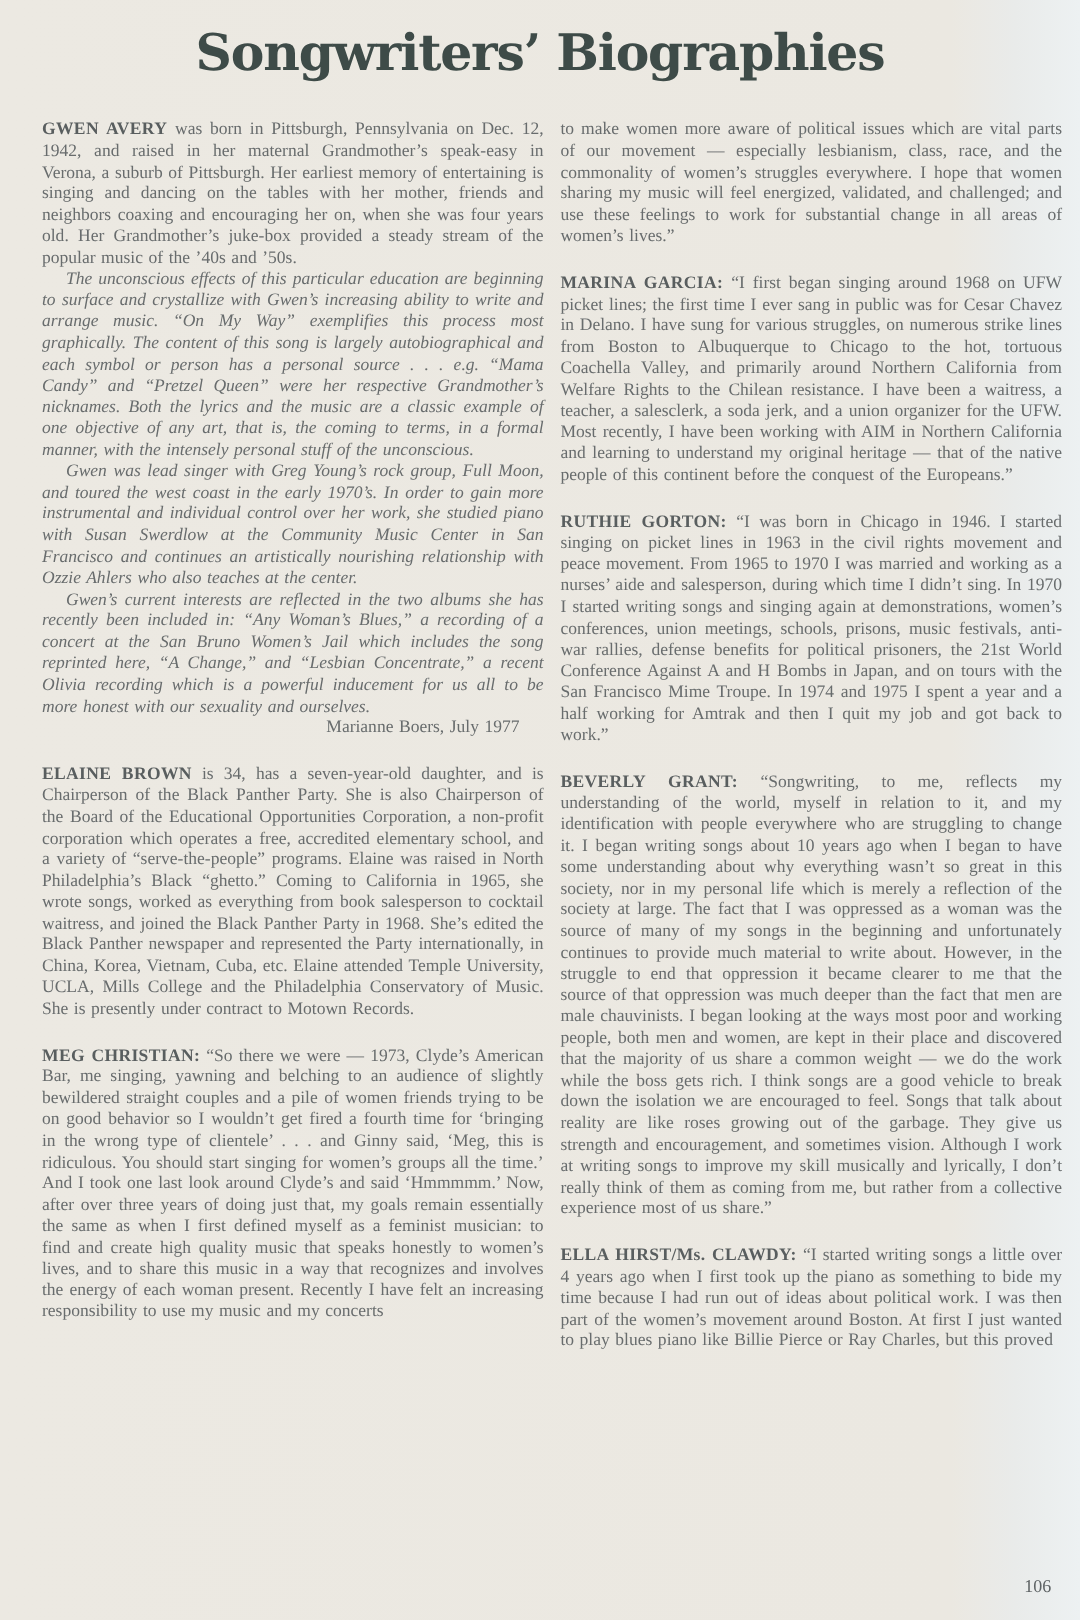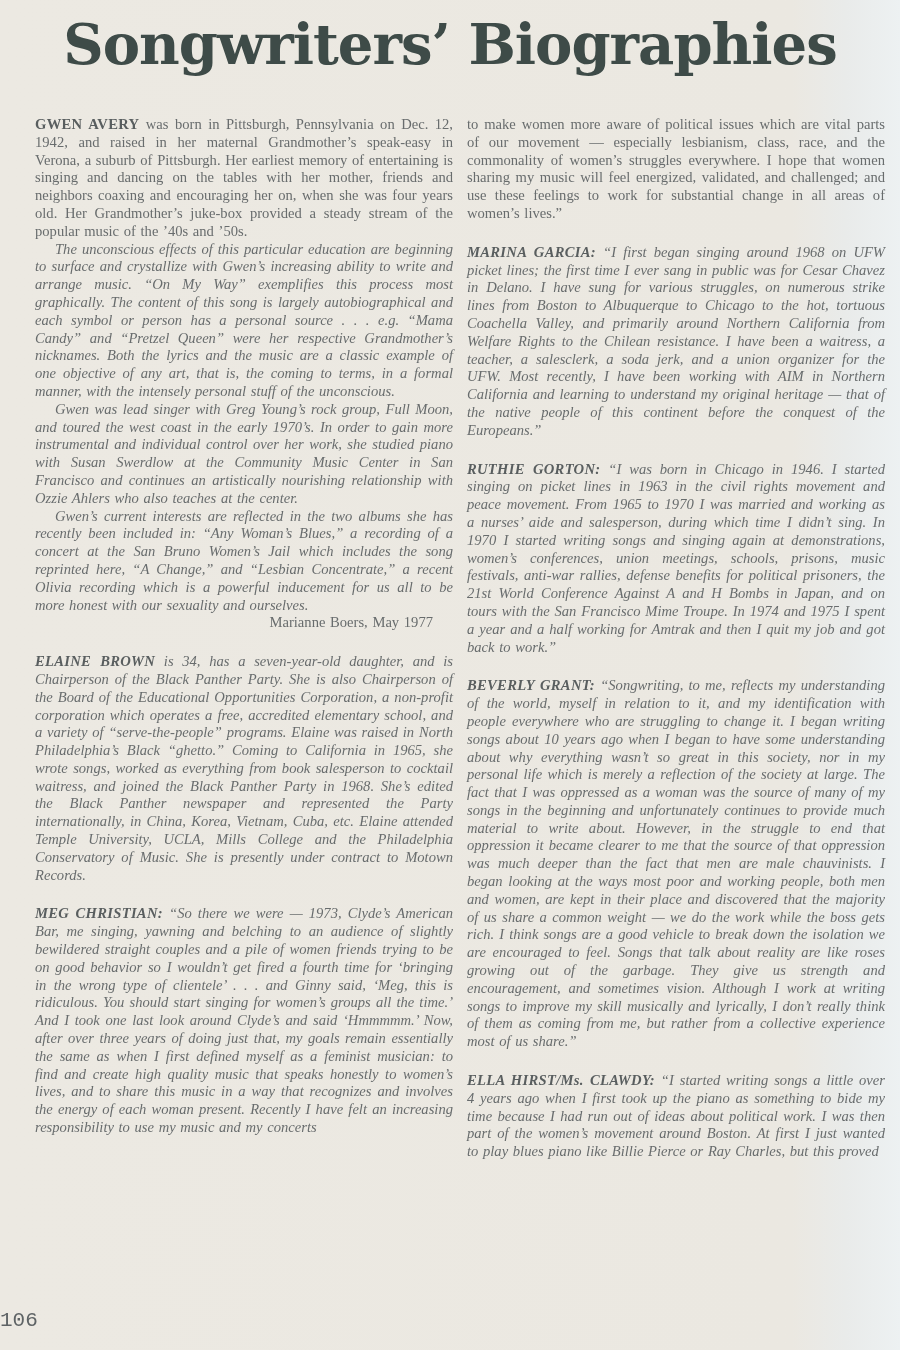--- a/index.html
+++ b/index.html
@@ -8,69 +8,68 @@
     width:900px;height:1350px;
     margin:0 auto;
     background:linear-gradient(90deg,#ece9e2 0%,#ebe8e1 88%,#e9ebea 94%,#edf1f2 100%);
     font-family:"Liberation Serif", serif;
     overflow:hidden;
   }
   .title{
     margin:16px 0 0 0;
     text-align:center;
     font-family:"DejaVu Serif", serif;
-    font-size:56px;
+    font-size:42px;
     line-height:56px;
     font-weight:bold;
     letter-spacing:-1px;
     color:#3e4b48;
   }
   .columns{
     display:flex;
     gap:14px;
     padding:0 15px 0 35px;
-    margin-top:44px;
+    margin-top:28px;
   }
   .col{
     width:418px;
     color:#686c6d;
     font-size:14.6px;
     line-height:17.8px;
     text-align:justify;
     word-spacing:1px;
   }
   .para{margin:0;}
   .para.indent{text-indent:20px;font-style:italic;}
-  .para.section{margin-top:21px;font-style:italic;}
+  .para.section{margin-top:21px;}
   .lead{font-weight:bold;color:#595e5f;letter-spacing:0.3px;}
   .byline{margin:0;text-align:right;padding-right:20px;}
   .page-number{
     position:absolute;
     left:0;right:24px;bottom:18px;
-    text-align:left;
-    font-size:21px;
+    text-align:right;
+    font-size:15px;
     color:#5e6365;
-    font-family:Liberation Mono, monospace;
   }
 </style>
 </head>
 <body>
 
 <div class="page">
 
   <h1 class="title">Songwriters’ Biographies</h1>
 
   <div class="columns">
 
     <div class="col">
       <p class="para"><span class="lead">GWEN AVERY</span><span> was born in Pittsburgh, Pennsylvania on Dec. 12, 1942, and raised in her maternal Grandmother’s speak-easy in Verona, a suburb of Pittsburgh. Her earliest memory of entertaining is singing and dancing on the tables with her mother, friends and neighbors coaxing and encouraging her on, when she was four years old. Her Grandmother’s juke-box provided a steady stream of the popular music of the ’40s and ’50s.</span></p>
       <p class="para indent"><span>The unconscious effects of this particular education are beginning to surface and crystallize with Gwen’s increasing ability to write and arrange music. “On My Way” exemplifies this process most graphically. The content of this song is largely autobiographical and each symbol or person has a personal source . . . e.g. “Mama Candy” and “Pretzel Queen” were her respective Grandmother’s nicknames. Both the lyrics and the music are a classic example of one objective of any art, that is, the coming to terms, in a formal manner, with the intensely personal stuff of the unconscious.</span></p>
       <p class="para indent"><span>Gwen was lead singer with Greg Young’s rock group, Full Moon, and toured the west coast in the early 1970’s. In order to gain more instrumental and individual control over her work, she studied piano with Susan Swerdlow at the Community Music Center in San Francisco and continues an artistically nourishing relationship with Ozzie Ahlers who also teaches at the center.</span></p>
       <p class="para indent"><span>Gwen’s current interests are reflected in the two albums she has recently been included in: “Any Woman’s Blues,” a recording of a concert at the San Bruno Women’s Jail which includes the song reprinted here, “A Change,” and “Lesbian Concentrate,” a recent Olivia recording which is a powerful inducement for us all to be more honest with our sexuality and ourselves.</span></p>
-      <p class="byline">Marianne Boers, May 1977</p>
+      <p class="byline">Marianne Boers, July 1977</p>
       <p class="para section"><span class="lead">ELAINE BROWN</span><span> is 34, has a seven-year-old daughter, and is Chairperson of the Black Panther Party. She is also Chairperson of the Board of the Educational Opportunities Corporation, a non-profit corporation which operates a free, accredited elementary school, and a variety of “serve-the-people” programs. Elaine was raised in North Philadelphia’s Black “ghetto.” Coming to California in 1965, she wrote songs, worked as everything from book salesperson to cocktail waitress, and joined the Black Panther Party in 1968. She’s edited the Black Panther newspaper and represented the Party internationally, in China, Korea, Vietnam, Cuba, etc. Elaine attended Temple University, UCLA, Mills College and the Philadelphia Conservatory of Music. She is presently under contract to Motown Records.</span></p>
       <p class="para section"><span class="lead">MEG CHRISTIAN:</span><span> “So there we were — 1973, Clyde’s American Bar, me singing, yawning and belching to an audience of slightly bewildered straight couples and a pile of women friends trying to be on good behavior so I wouldn’t get fired a fourth time for ‘bringing in the wrong type of clientele’ . . . and Ginny said, ‘Meg, this is ridiculous. You should start singing for women’s groups all the time.’ And I took one last look around Clyde’s and said ‘Hmmmmm.’ Now, after over three years of doing just that, my goals remain essentially the same as when I first defined myself as a feminist musician: to find and create high quality music that speaks honestly to women’s lives, and to share this music in a way that recognizes and involves the energy of each woman present. Recently I have felt an increasing responsibility to use my music and my concerts</span></p>
     </div>
 
     <div class="col">
       <p class="para"><span>to make women more aware of political issues which are vital parts of our movement — especially lesbianism, class, race, and the commonality of women’s struggles everywhere. I hope that women sharing my music will feel energized, validated, and challenged; and use these feelings to work for substantial change in all areas of women’s lives.”</span></p>
       <p class="para section"><span class="lead">MARINA GARCIA:</span><span> “I first began singing around 1968 on UFW picket lines; the first time I ever sang in public was for Cesar Chavez in Delano. I have sung for various struggles, on numerous strike lines from Boston to Albuquerque to Chicago to the hot, tortuous Coachella Valley, and primarily around Northern California from Welfare Rights to the Chilean resistance. I have been a waitress, a teacher, a salesclerk, a soda jerk, and a union organizer for the UFW. Most recently, I have been working with AIM in Northern California and learning to understand my original heritage — that of the native people of this continent before the conquest of the Europeans.”</span></p>
       <p class="para section"><span class="lead">RUTHIE GORTON:</span><span> “I was born in Chicago in 1946. I started singing on picket lines in 1963 in the civil rights movement and peace movement. From 1965 to 1970 I was married and working as a nurses’ aide and salesperson, during which time I didn’t sing. In 1970 I started writing songs and singing again at demonstrations, women’s conferences, union meetings, schools, prisons, music festivals, anti-war rallies, defense benefits for political prisoners, the 21st World Conference Against A and H Bombs in Japan, and on tours with the San Francisco Mime Troupe. In 1974 and 1975 I spent a year and a half working for Amtrak and then I quit my job and got back to work.”</span></p>
       <p class="para section"><span class="lead">BEVERLY GRANT:</span><span> “Songwriting, to me, reflects my understanding of the world, myself in relation to it, and my identification with people everywhere who are struggling to change it. I began writing songs about 10 years ago when I began to have some understanding about why everything wasn’t so great in this society, nor in my personal life which is merely a reflection of the society at large. The fact that I was oppressed as a woman was the source of many of my songs in the beginning and unfortunately continues to provide much material to write about. However, in the struggle to end that oppression it became clearer to me that the source of that oppression was much deeper than the fact that men are male chauvinists. I began looking at the ways most poor and working people, both men and women, are kept in their place and discovered that the majority of us share a common weight — we do the work while the boss gets rich. I think songs are a good vehicle to break down the isolation we are encouraged to feel. Songs that talk about reality are like roses growing out of the garbage. They give us strength and encouragement, and sometimes vision. Although I work at writing songs to improve my skill musically and lyrically, I don’t really think of them as coming from me, but rather from a collective experience most of us share.”</span></p>
       <p class="para section"><span class="lead">ELLA HIRST/Ms. CLAWDY:</span><span> “I started writing songs a little over 4 years ago when I first took up the piano as something to bide my time because I had run out of ideas about political work. I was then part of the women’s movement around Boston. At first I just wanted to play blues piano like Billie Pierce or Ray Charles, but this proved</span></p>

